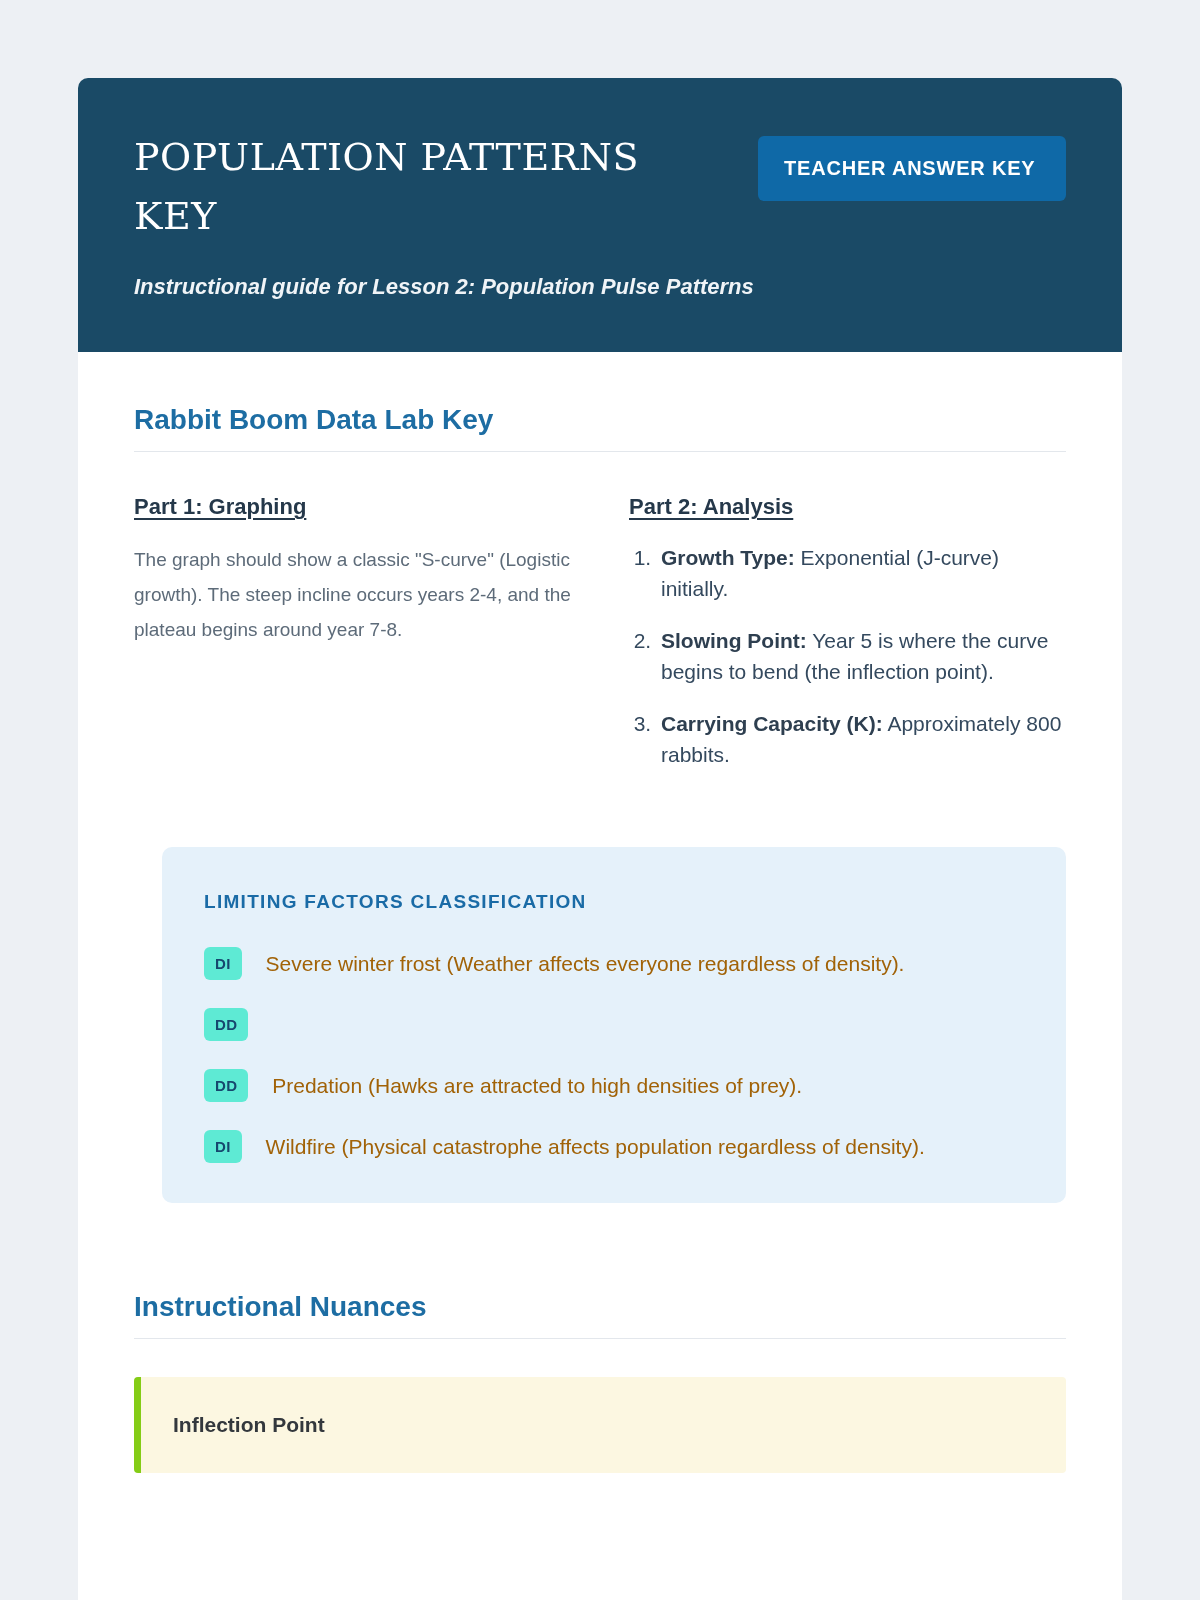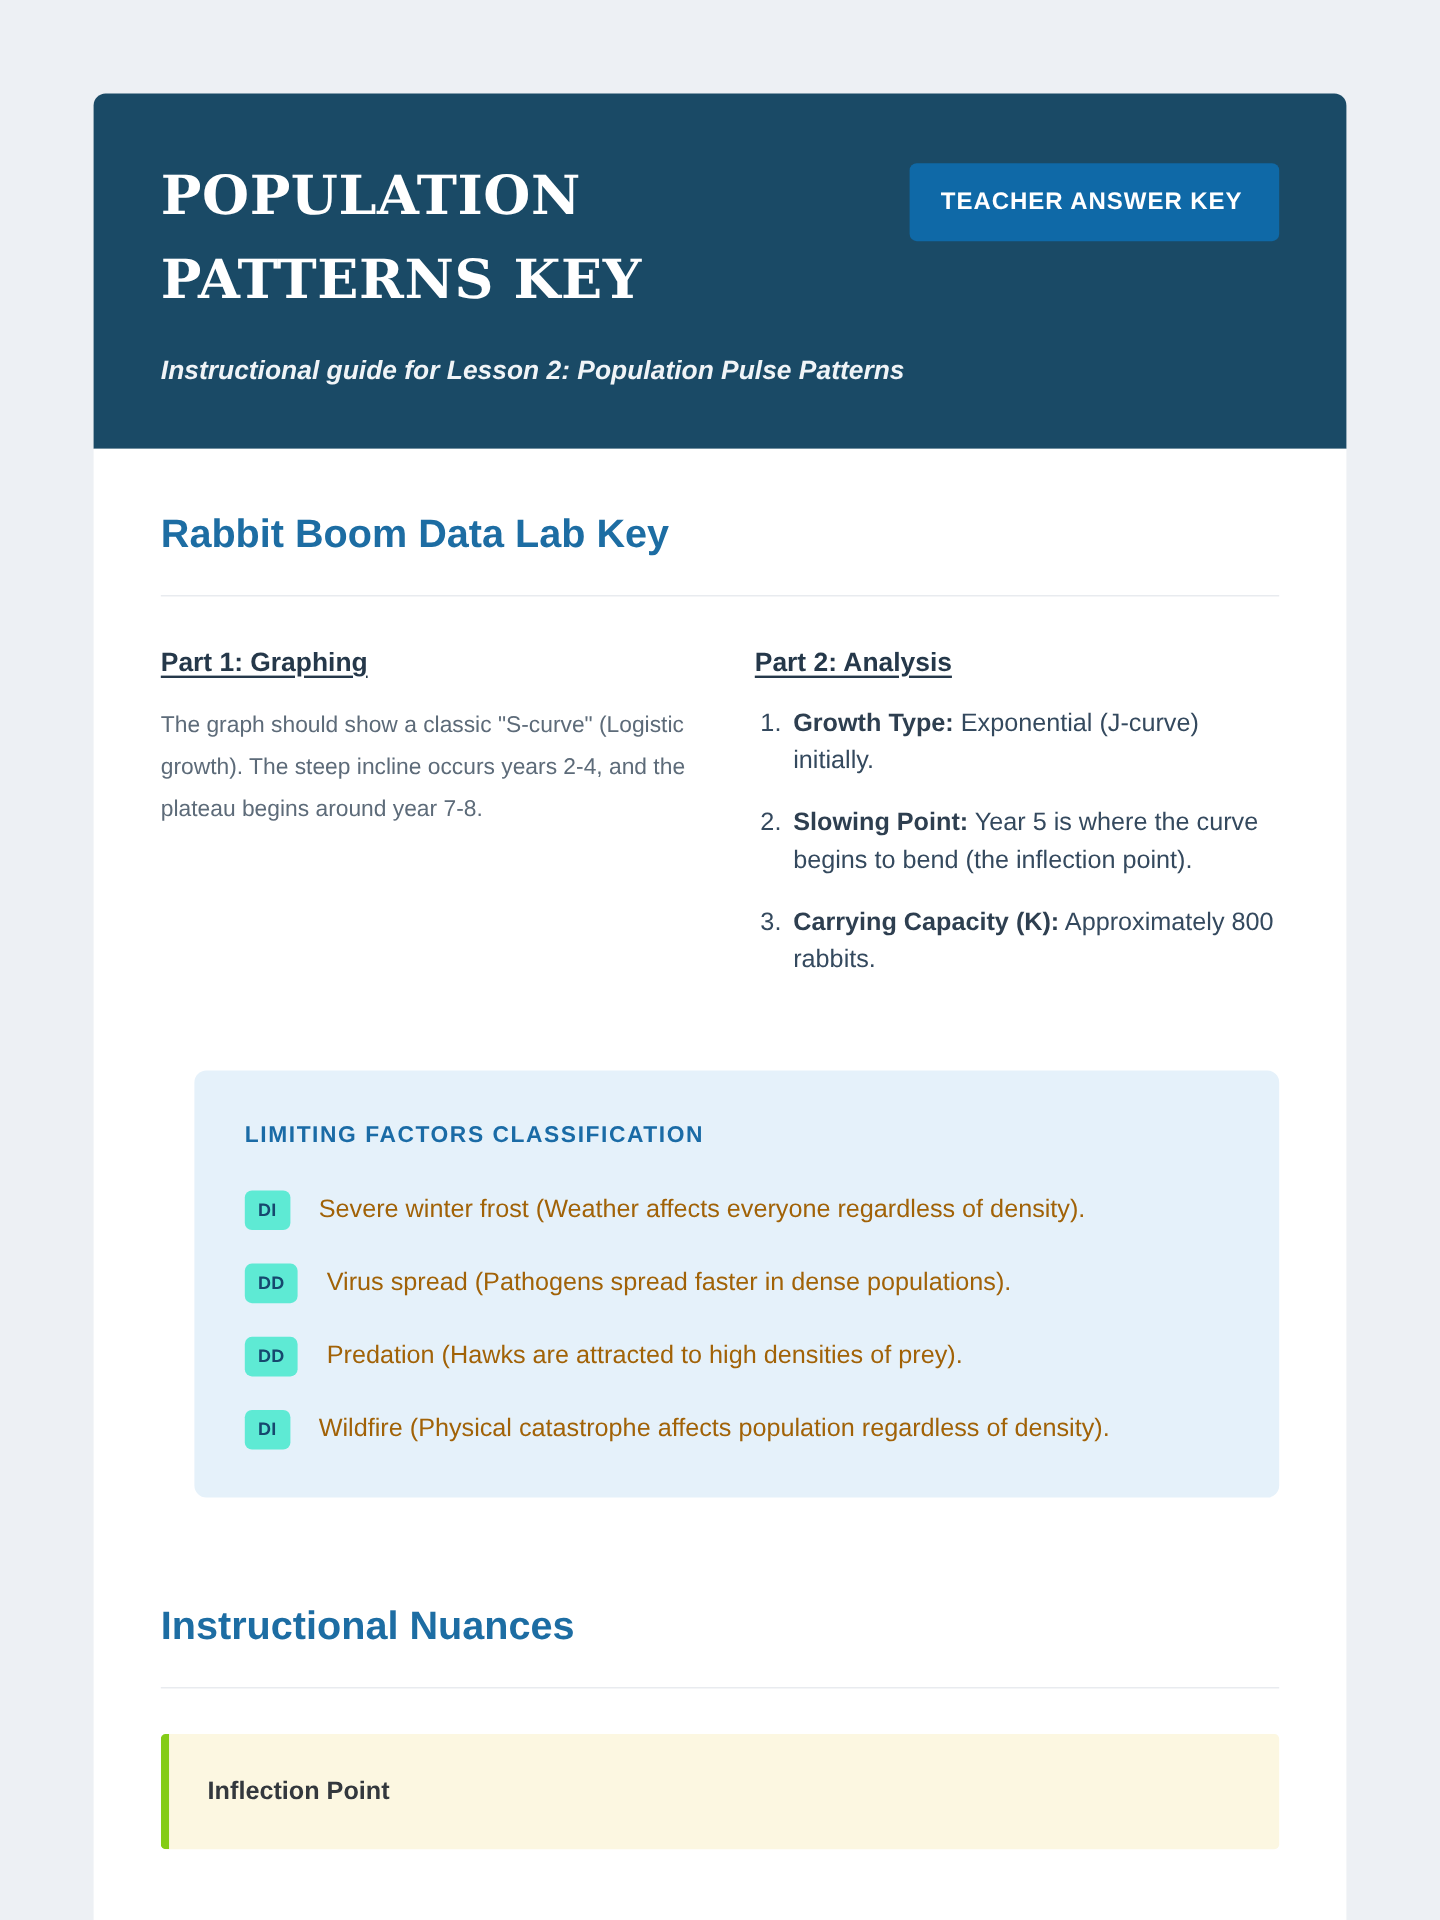--- a/index.html
+++ b/index.html
@@ -21,22 +21,22 @@
     color:#ffffff;
   }
   .header-top {
     display:flex;
     justify-content:space-between;
     align-items:flex-start;
     gap:40px;
   }
   .doc-title {
     font-family:"DejaVu Serif", serif;
-    font-weight:700;
-    font-size:45px;
+    font-weight:400;
+    font-size:38px;
     line-height:1.55;
     letter-spacing:0.5px;
     max-width:620px;
   }
   .badge {
     flex:0 0 308px;
     background:#0f69a7;
     border-radius:6px;
     padding:17px 26px;
     font-weight:700;
@@ -52,23 +52,23 @@
     margin-top:28px;
     font-weight:700;
   }
   
   .main {
     background:#ffffff;
     padding:52px 56px 140px;
   }
   .section-heading {
     color:#1d6da3;
-    font-size:33px;
-    font-weight:700;
-    padding-bottom:32px;
+    font-size:28px;
+    font-weight:700;
+    padding-bottom:15px;
     border-bottom:1px solid #e3e7ec;
   }
   .columns {
     display:grid;
     grid-template-columns:1fr 1fr;
     gap:58px;
     margin-top:42px;
   }
   .part-heading {
     font-size:22px;
@@ -181,21 +181,20 @@
 
     <section class="factors">
       <h4 class="factors-heading">LIMITING FACTORS CLASSIFICATION</h4>
 
       <div class="factor-row">
         <span class="factor-badge">DI</span>
         <span class="factor-text">Severe winter frost (Weather affects everyone regardless of density).</span>
       </div>
       <div class="factor-row">
         <span class="factor-badge">DD</span>
-        <span class="factor-text">Virus spread (Pathogens spread faster in dense populations).</span>
       </div>
       <div class="factor-row">
         <span class="factor-badge">DD</span>
         <span class="factor-text">Predation (Hawks are attracted to high densities of prey).</span>
       </div>
       <div class="factor-row">
         <span class="factor-badge">DI</span>
         <span class="factor-text">Wildfire (Physical catastrophe affects population regardless of density).</span>
       </div>
     </section>

